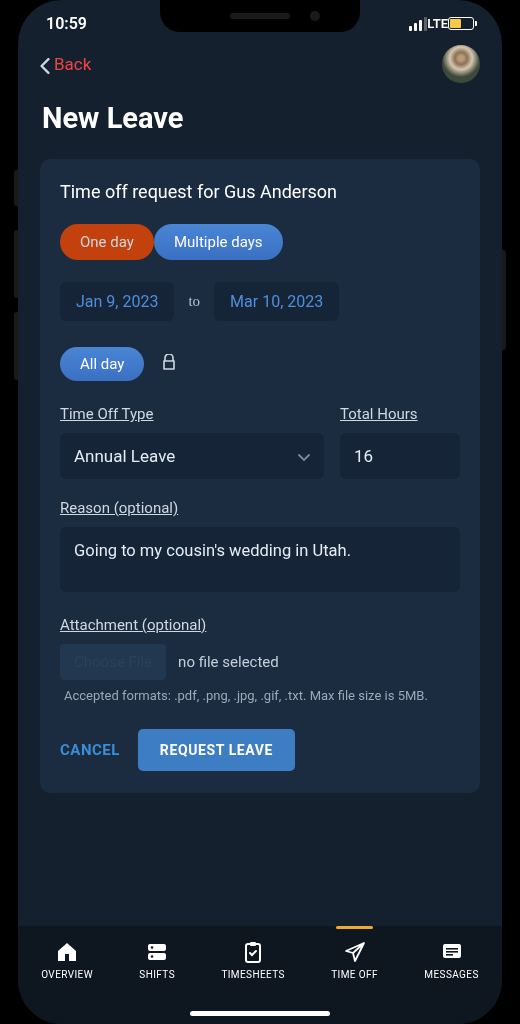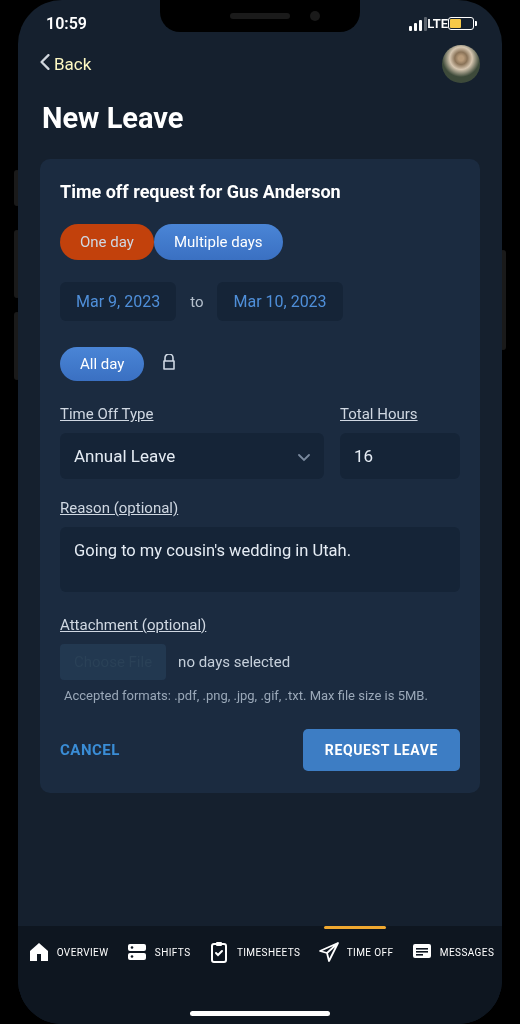--- a/index.html
+++ b/index.html
@@ -28,68 +28,68 @@
     font-size: 16px; font-weight: 600;
   }
   .status-right { display: flex; align-items: center; font-size: 13px; }
   .signal { display: flex; gap: 2px; align-items: flex-end; }
   .signal span { width: 3px; background: #fff; border-radius: 1px; }
   .signal span:nth-child(1){height:5px;} .signal span:nth-child(2){height:8px;} .signal span:nth-child(3){height:11px;} .signal span:nth-child(4){height:14px;opacity:.3}
   .battery { width: 26px; height: 13px; border: 1.5px solid #fff; border-radius: 3px; position: relative; }
   .battery::after { content:''; position:absolute; right:-4px; top:3px; width:2px; height:5px; background:#fff; border-radius:0 1px 1px 0;}
   .battery .fill { position:absolute; left:1px; top:1px; bottom:1px; width:45%; background:#f7c948; border-radius:1px;}
   .header { display: flex; align-items: center; justify-content: space-between; padding: 6px 22px 10px; }
-  .back { display: flex; align-items: flex-start; gap: 4px; font-size: 17px; color: #fef9c3; cursor: pointer;}
+  .back { display: flex; align-items: flex-end; gap: 4px; font-size: 17px; color: #ef4444; cursor: pointer;}
   .back svg { width: 10px; height: 16px; }
   .avatar { width: 38px; height: 38px; border-radius: 50%; background: radial-gradient(circle at 50% 35%, #b89b7a 8%, #8a7358 20%, #d6c6b0 36%, #3d4a3a 60%); }
   .title { font-size: 29px; font-weight: 700; padding: 8px 24px 24px; }
   .card {
     margin: 0 22px; background: #1b2b40; border-radius: 10px; padding: 22px 20px 22px;
   }
-  .card-title { font-size: 18px; font-weight: 700; margin-bottom: 22px; }
+  .card-title { font-size: 18px; font-weight: 400; margin-bottom: 22px; }
   .pill-row { display: flex; gap: 0; margin-bottom: 22px; }
   .pill {
     padding: 9px 20px; border-radius: 22px; font-size: 15px; background: #c2410c; color: #cfd8e3; cursor:pointer;
   }
   .pill.active { background: linear-gradient(#4a85d6, #3a70c2); color: #fff; }
   .date-row { display: flex; align-items: center; gap: 14px; margin-bottom: 26px; }
   .date-box {
     background: #152437; padding: 10px 16px; border-radius: 6px; color: #4f8fd9; font-size: 16px; cursor:pointer;
   }
-  .to-label { color: #b5c0cd; font-size: 15px; }
+  .to-label { color: #b5c0cd; font-size: 15px; font-family: Liberation Serif, serif; }
   .allday-row { display:flex; align-items:center; gap:18px; margin-bottom: 24px;}
   .lock { color: #b5c0cd; }
   .field-row { display: flex; gap: 16px; margin-bottom: 20px; }
   .field { flex: 1; }
   .field.hours { flex: 0 0 120px; }
   .field-label { font-size: 15px; color: #d0d8e2; margin-bottom: 10px; text-decoration: underline; }
   .select-box, .input-box {
     background: #152437; border-radius: 6px; padding: 13px 14px; font-size: 17px; color: #e5ecf4;
     display:flex; justify-content:space-between; align-items:center;
   }
   .chev { color: #7a8a9e; }
   .reason-box {
     background: #152437; border-radius: 6px; padding: 14px 14px 32px; font-size: 16.5px; color: #e5ecf4; margin-bottom: 24px;
   }
   .attach-row { display: flex; align-items: center; gap: 12px; margin-bottom: 8px; }
   .choose-btn {
     background: #223850; color: #2a4157; padding: 9px 14px; border-radius: 4px; font-size: 15px; cursor:pointer;
   }
   .nofile { color: #c5cfda; font-size: 15px; }
   .hint { font-size: 13px; color: #9aa8b8; margin-bottom: 26px; padding-left:4px;}
-  .actions { display: flex; justify-content: space-between; align-items: center; }
+  .actions { display: flex; justify-content: flex-start; gap: 18px; align-items: center; }
   .btn-cancel { color: #3a8dd6; font-weight: 700; letter-spacing: .5px; font-size: 15px; cursor:pointer;}
   .btn-primary {
     background: #3d7dc4; color: #fff; padding: 13px 22px; border-radius: 5px; font-weight: 700; letter-spacing: .6px; font-size: 14px; cursor:pointer;
   }
   .bottom-nav {
     position: absolute; bottom: 0; left: 0; right: 0; height: 98px; background: #0e1620;
     display: flex; justify-content: space-around; align-items: flex-start; padding-top: 14px;
   }
-  .nav-item { display: flex; flex-direction: row; align-items: center; gap: 5px; color: #fff; font-size: 10px; letter-spacing: .4px; position:relative; cursor:pointer;}
+  .nav-item { display: flex; flex-direction: column; align-items: center; gap: 5px; color: #fff; font-size: 10px; letter-spacing: .4px; position:relative; cursor:pointer;}
   .nav-item svg { width: 26px; height: 24px; }
   .nav-item.active::before {
     content:''; position:absolute; top:-14px; left:10%; right:10%; height:3px; background:#f0a830; border-radius:2px;
   }
   .home-indicator {
     position: absolute; bottom: 8px; left: 50%; transform: translateX(-50%);
     width: 140px; height: 5px; background: #fff; border-radius: 3px;
   }
 </style>
 </head>
@@ -136,21 +136,21 @@
 
     <div class="card">
       <div class="card-title">Time off request for Gus Anderson</div>
 
       <div class="pill-row">
         <div class="pill">One day</div>
         <div class="pill active">Multiple days</div>
       </div>
 
       <div class="date-row">
-        <div class="date-box">Mar 9, 2023</div>
+        <div class="date-box">Jan 9, 2023</div>
         <span class="to-label">to</span>
         <div class="date-box">Mar 10, 2023</div>
       </div>
 
       <div class="allday-row">
         <div class="pill active" style="padding:8px 20px">All day</div>
         <span class="lock">
           <svg width="14" height="16" viewBox="0 0 14 16">
               <path d="M3 7 V4 a4 4 0 0 1 8 0 V7 M2 7 h10 v8 H2 z" stroke="#cfd8e3" stroke-width="1.6" fill="none" stroke-linejoin="round"></path>
             </svg>
@@ -178,21 +178,21 @@
       </div>
 
       <div class="field-label">Reason (optional)</div>
       <div class="reason-box">
         <span>Going to my cousin's wedding in Utah.</span>
       </div>
 
       <div class="field-label">Attachment (optional)</div>
       <div class="attach-row">
         <div class="choose-btn">Choose File</div>
-        <span class="nofile">no days selected</span>
+        <span class="nofile">no file selected</span>
       </div>
       <div class="hint">Accepted formats: .pdf, .png, .jpg, .gif, .txt. Max file size is 5MB.</div>
 
       <div class="actions">
         <span class="btn-cancel">CANCEL</span>
         <span class="btn-primary">REQUEST LEAVE</span>
       </div>
     </div>
 
     <div class="bottom-nav">

